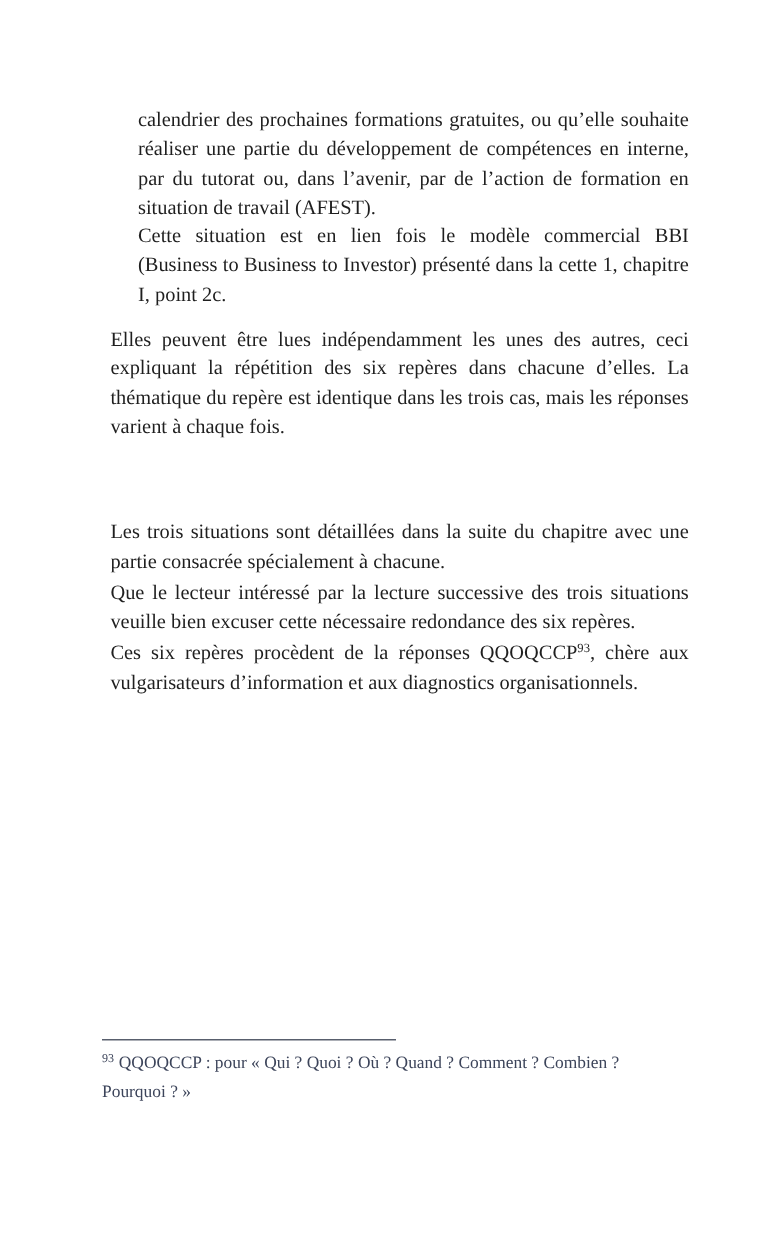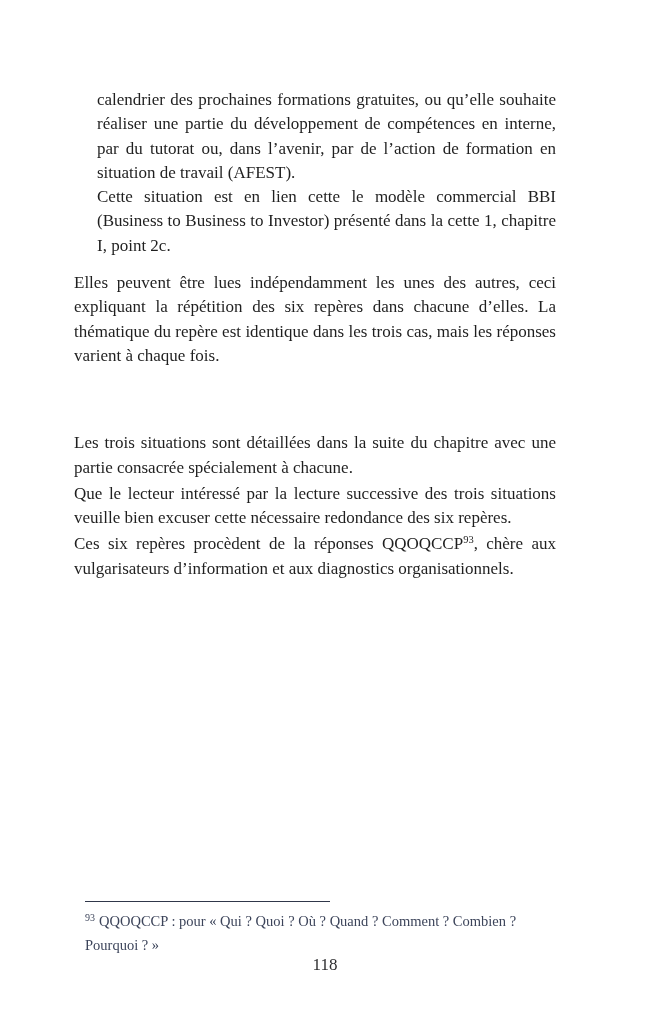--- a/index.html
+++ b/index.html
@@ -4,36 +4,36 @@
 <style>
   html,body { margin:0; padding:0; background:#ffffff; }
   .page {
     position:relative;
     width:650px; height:1036px;
     background:var(--background, #ffffff);
     font-family:"Liberation Serif", "DejaVu Serif", serif;
     color:var(--text-color, #1f1f1f);
     overflow:hidden;
   }
-  .column { position:absolute; left:74px; top:88px; width:482px; }
+  .column { position:absolute; left:92px; top:88px; width:482px; }
   .para {
     margin:0;
     font-size:17px;
     line-height:24.3px;
     text-align:justify;
   }
   .indented-block { margin-left:23px; }
   .indented-block .para { margin:0; }
   .body-first { margin-top:63px; }
   .gap-13 { margin-top:13px; }
   .gap-10 { margin-top:2px; }
   .b { font-weight:normal; }
   .sup { font-size:10.5px; line-height:0; position:relative; top:-6px; }
   .footnote {
-    position:absolute; left:85px; top:901px; width:482px;
+    position:absolute; left:85px; top:866px; width:482px;
     color:var(--footnote-color, #3c445a);
   }
   .footnote-rule {
     width:245px; height:0;
     border-top:1.5px solid var(--rule-color, #30374a);
     margin:0 0 7px 0;
   }
   .footnote-text {
     margin:0; width:470px;
     font-size:14.5px; line-height:24px;
@@ -48,30 +48,29 @@
 </style>
 </head>
 <body>
 
 <div class="page">
 
   <div class="column">
 
     <div class="indented-block">
       <p class="para"><span>calendrier des prochaines formations gratuites, ou qu’elle souhaite réaliser une partie du développement de compétences en interne, par du tutorat ou, dans l’avenir, par de l’action de formation en situation de travail (AFEST).</span></p>
-      <p class="para"><span>Cette situation est en lien cette le modèle commercial </span><span class="b">BBI</span><span> (Business to Business to Investor) présenté dans la cette 1, chapitre I, point 2c.</span></p>
+      <p class="para"><span>Cette situation est en lien fois le modèle commercial </span><span class="b">BBI</span><span> (Business to Business to Investor) présenté dans la cette 1, chapitre I, point 2c.</span></p>
     </div>
 
     <p class="para gap-13"><span>Elles peuvent être lues indépendamment les unes des autres, ceci expliquant la répétition des six repères dans chacune d’elles. La thématique du repère est identique dans les trois cas, mais les réponses varient à chaque fois.</span></p>
     <p class="para body-first"><span>Les trois situations sont détaillées dans la suite du chapitre avec une partie consacrée spécialement à chacune.</span></p>
     <p class="para gap-10"><span>Que le lecteur intéressé par la lecture successive des trois situations veuille bien excuser cette nécessaire redondance des six repères.</span></p>
     <p class="para gap-10"><span class="b">Ces six repères procèdent de la réponses QQOQCCP</span><span class="sup">93</span><span>, chère aux vulgarisateurs d’information et aux diagnostics organisationnels.</span></p>
 
   </div>
 
   <div class="footnote">
     <div class="footnote-rule"></div>
     <p class="footnote-text"><span class="sup fn-marker">93</span><span>QQOQCCP : pour « Qui ? Quoi ? Où ? Quand ? Comment ? Combien ? Pourquoi ? »</span></p>
   </div>
 
-  <div class="page-number">118</div>
 
 </div>
 
 </body></html>

